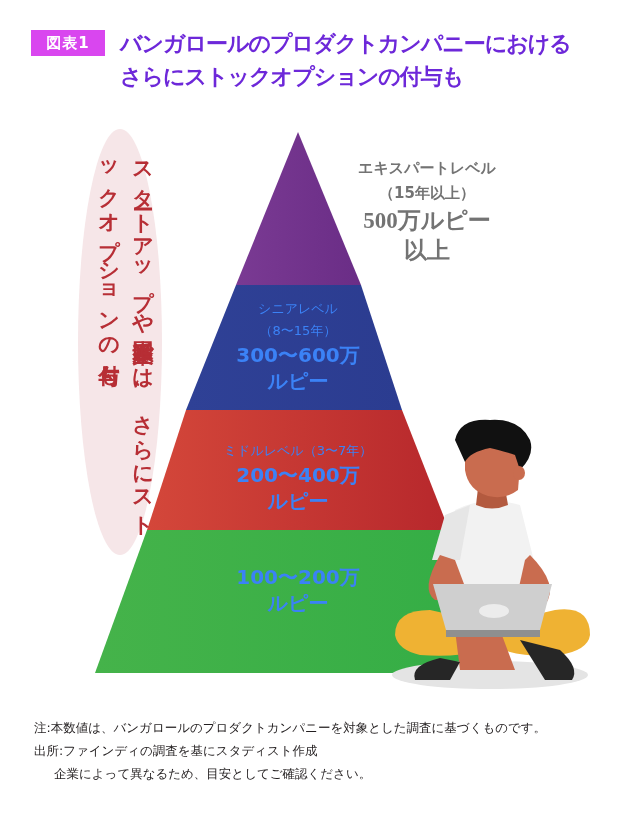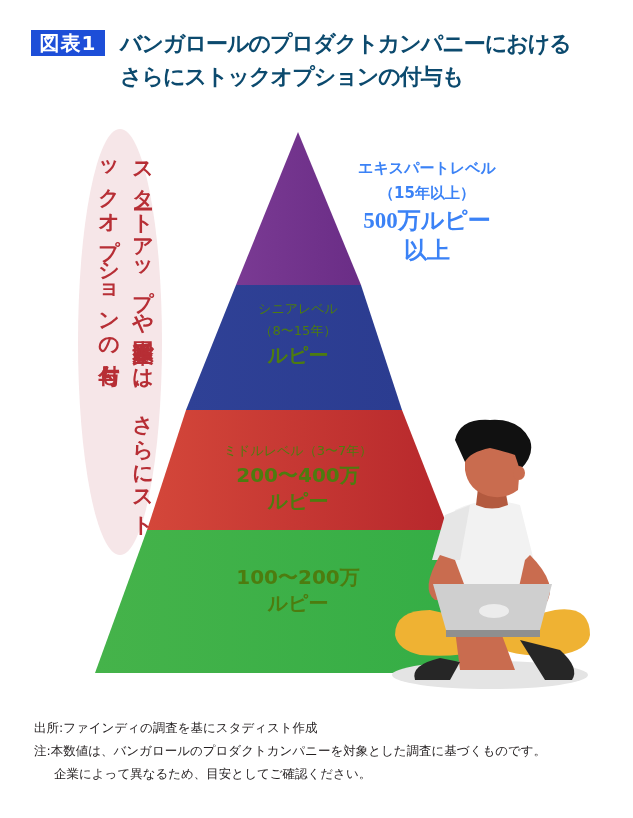--- a/index.html
+++ b/index.html
@@ -1,31 +1,31 @@
 <!DOCTYPE html>
 <html><head>
 <meta charset="utf-8">
 <style>
   html, body { margin: 0; padding: 0; background: #ffffff; }
   body { width: 633px; height: 818px; position: relative; overflow: hidden;
          font-family: "DejaVu Sans", "Liberation Sans", sans-serif; color: #222; }
   .fig-badge { position: absolute; left: 31px; top: 30px; width: 74px; height: 26px;
-               background: #1d4ed8; color: #fff; font-size: 20px; font-weight: bold;
+               background: #d946ef; color: #fff; font-size: 15px; font-weight: bold;
                display: flex; align-items: center; justify-content: center; letter-spacing: 1px; }
   .title { position: absolute; left: 120px; top: 27px; font-size: 22px; line-height: 33px;
-           font-weight: bold; color: #0c4a6e; letter-spacing: -1px; }
+           font-weight: bold; color: #6d28d9; letter-spacing: -1px; }
   .title div { white-space: nowrap; }
   svg.art { position: absolute; left: 0; top: 0; }
   .oval-text { position: absolute; left: 80px; top: 148px; width: 80px; height: 400px;
                writing-mode: vertical-rl; font-size: 21px; line-height: 34px; color: #b72e35;
                font-weight: bold; display: flex; justify-content: center; letter-spacing: 1px; }
-  .lvl { position: absolute; text-align: center; color: #4d7c0f; }
+  .lvl { position: absolute; text-align: center; color: #3b82f6; }
   .lvl .name { font-size: 13px; line-height: 22px; }
   .lvl .sal { font-size: 20px; line-height: 26px; font-weight: bold; }
-  .expert { position: absolute; left: 342px; top: 156px; width: 170px; text-align: center; color: #3b82f6; }
+  .expert { position: absolute; left: 342px; top: 156px; width: 170px; text-align: center; color: #737373; }
   .expert .name { font-size: 15px; line-height: 25px; font-weight: bold; }
   .expert .sal { font-size: 23px; line-height: 30px; font-weight: bold; font-family: Liberation Serif, serif; }
   .notes { position: absolute; left: 34px; top: 716px; font-size: 12.5px; line-height: 23px; color: #231f20; }
   .notes .indent { padding-left: 20px; }
 </style>
 </head>
 <body>
 
 <div class="fig-badge">図表1</div>
 <div class="title">
@@ -93,31 +93,32 @@
 <div class="expert">
   <div class="name">エキスパートレベル</div>
   <div class="name">（15年以上）</div>
   <div class="sal">500万ルピー</div>
   <div class="sal">以上</div>
 </div>
 
 <div class="lvl" style="left:208px; top:298px; width:180px;">
   <div class="name">シニアレベル</div>
   <div class="name">（8〜15年）</div>
+  <div class="sal">300〜600万</div>
   <div class="sal">ルピー</div>
 </div>
 
 <div class="lvl" style="left:188px; top:440px; width:220px;">
   <div class="name">ミドルレベル（3〜7年）</div>
   <div class="sal" style="">200〜400万</div>
   <div class="sal">ルピー</div>
 </div>
 
 <div class="lvl" style="left:178px; top:560px; width:240px;">
   <div class="sal" style="margin-top:4px">100〜200万</div>
   <div class="sal">ルピー</div>
 </div>
 
 <div class="notes">
+  <div>注:本数値は、バンガロールのプロダクトカンパニーを対象とした調査に基づくものです。</div>
   <div>出所:ファインディの調査を基にスタディスト作成</div>
-  <div>注:本数値は、バンガロールのプロダクトカンパニーを対象とした調査に基づくものです。</div>
   <div class="indent">企業によって異なるため、目安としてご確認ください。</div>
 </div>
 
 </body></html>

